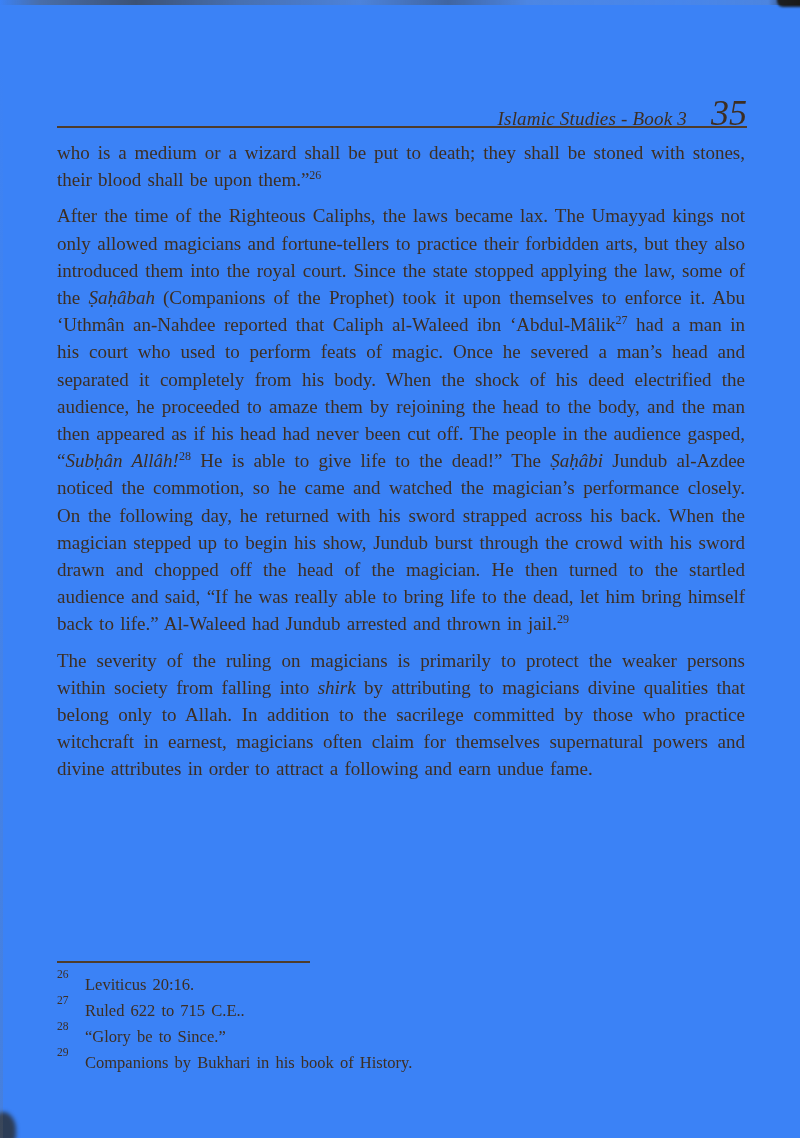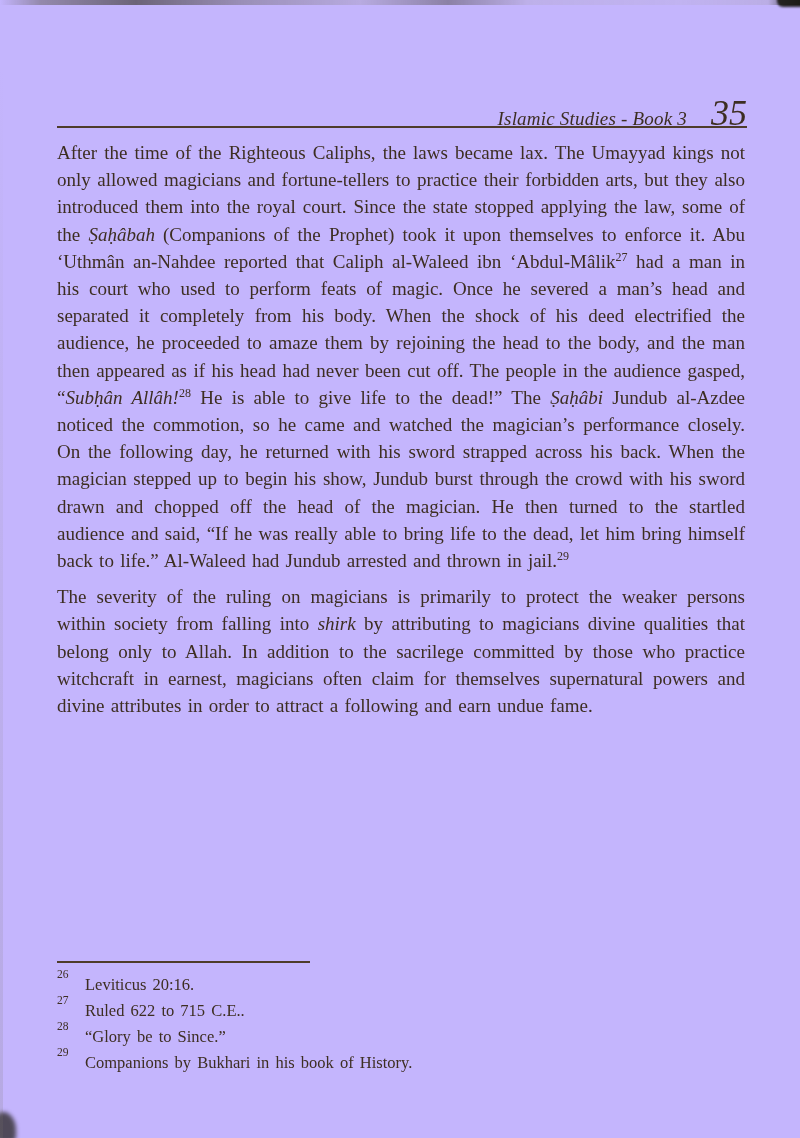--- a/index.html
+++ b/index.html
@@ -5,21 +5,21 @@
   html, body {
     margin: 0;
     padding: 0;
     background: #e9e7e2;
   }
   .page {
     position: relative;
     width: 800px;
     height: 1138px;
     margin: 0 auto;
-    background: #c4b5fd;
+    background: #3b82f6;
     overflow: hidden;
     font-family: "Liberation Serif", "DejaVu Serif", serif;
     color: #3d2e22;
   }
 
   
   .edge-top {
     position: absolute; top: 0; left: 0; right: 0; height: 5px;
     background: linear-gradient(90deg,
       rgba(90,85,75,0.00) 0%,
@@ -131,20 +131,21 @@
   <div class="edge-bottom-left-smudge"></div>
   <div class="edge-left-faint"></div>
 
   <div class="header-row">
     <span class="header-title">Islamic Studies - Book 3</span>
     <span class="header-pagenum">35</span>
   </div>
   <div class="header-rule"></div>
 
   <div class="content">
+      <p class="para"><span>who is a medium or a wizard shall be put to death; they shall be stoned with stones, their blood shall be upon them.”</span><sup>26</sup></p>
       <p class="para"><span>After the time of the Righteous Caliphs, the laws became lax. The Umayyad kings not only allowed magicians and fortune-tellers to practice their forbidden arts, but they also introduced them into the royal court. Since the state stopped applying the law, some of the </span><span class="it">Ṣaḥâbah</span><span> (Companions of the Prophet) took it upon themselves to enforce it. Abu ‘Uthmân an-Nahdee reported that Caliph al-Waleed ibn ‘Abdul-Mâlik</span><sup>27</sup><span> had a man in his court who used to perform feats of magic. Once he severed a man’s head and separated it completely from his body. When the shock of his deed electrified the audience, he proceeded to amaze them by rejoining the head to the body, and the man then appeared as if his head had never been cut off. The people in the audience gasped, “</span><span class="it">Subḥân Allâh!</span><sup>28</sup><span> He is able to give life to the dead!” The </span><span class="it">Ṣaḥâbi</span><span> Jundub al-Azdee noticed the commotion, so he came and watched the magician’s performance closely. On the following day, he returned with his sword strapped across his back. When the magician stepped up to begin his show, Jundub burst through the crowd with his sword drawn and chopped off the head of the magician. He then turned to the startled audience and said, “If he was really able to bring life to the dead, let him bring himself back to life.” Al-Waleed had Jundub arrested and thrown in jail.</span><sup>29</sup></p>
       <p class="para"><span>The severity of the ruling on magicians is primarily to protect the weaker persons within society from falling into </span><span class="it">shirk</span><span> by attributing to magicians divine qualities that belong only to Allah. In addition to the sacrilege committed by those who practice witchcraft in earnest, magicians often claim for themselves supernatural powers and divine attributes in order to attract a following and earn undue fame.</span></p>
     </div>
 
   <div class="footnotes">
     <div class="footnote-rule"></div>
     <div>
         <div class="footnote">
           <span class="fn-num">26</span>
           <span>Leviticus 20:16.</span>

